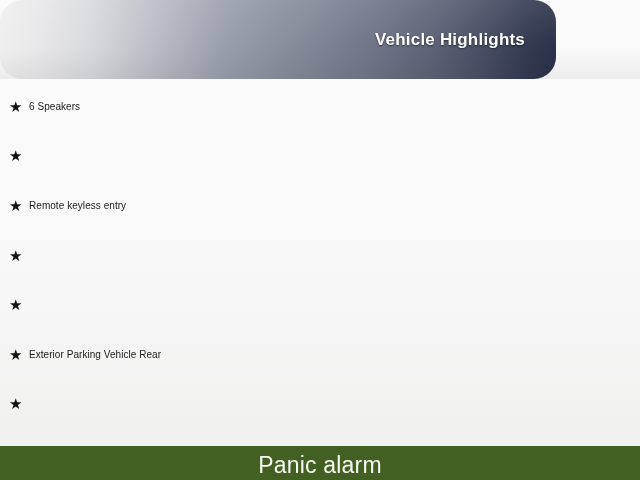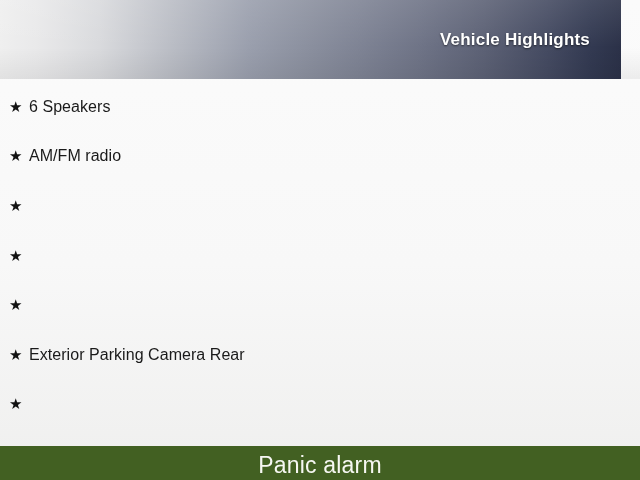--- a/index.html
+++ b/index.html
@@ -18,36 +18,37 @@
     width: 640px;
     height: 480px;
     background: linear-gradient(to bottom, #fbfbfb 0%, #f8f8f8 55%, #efefee 100%);
   }
 
   
   #header {
     position: absolute;
     left: 0;
     top: 0;
-    width: 621px;
+    width: 556px;
     height: 79px;
     background: linear-gradient(to right,
         #efefef 0%,
         #e9e9ea 6%,
         #d9dadd 16%,
         #b9bcc4 28%,
         #9a9fad 40%,
         #8a8f9e 50%,
         #7e8394 58%,
         #6e7386 68%,
         #5c6175 78%,
         #454b62 88%,
         #333a52 95%,
         #2b3148 100%);
     box-sizing: border-box;
+    border-radius: 22px;
   }
   #header-sheen {
     position: absolute;
     left: 0;
     top: 0;
     width: 640px;
     height: 79px;
     background: linear-gradient(to bottom,
         rgba(255,255,255,0.10) 0%,
         rgba(255,255,255,0.03) 42%,
@@ -97,21 +98,21 @@
   .star-icon {
     display: inline-block;
     width: 20px;
     font-size: 15px;
     line-height: 20px;
     color: #121212;
     text-align: left;
     flex: 0 0 auto;
   }
   .highlight-label {
-    font-size: 16px;
+    font-size: 10px;
     line-height: 20px;
     color: #1a1a1a;
     letter-spacing: 0.05px;
   }
 
   
   #footer-bar {
     position: absolute;
     left: 0;
     top: 446px;
@@ -141,38 +142,38 @@
 
   <ul id="highlights-list">
 
     <li class="highlight-item">
       <span class="star-icon">★</span>
       <span class="highlight-label">6 Speakers</span>
     </li>
 
     <li class="highlight-item">
       <span class="star-icon">★</span>
-      <span class="highlight-label">AM/FM radio</span>
+    </li>
+
+    <li class="highlight-item">
+      <span class="star-icon">★</span>
+      <span class="highlight-label">Remote keyless entry</span>
     </li>
 
     <li class="highlight-item">
       <span class="star-icon">★</span>
     </li>
 
     <li class="highlight-item">
       <span class="star-icon">★</span>
     </li>
 
     <li class="highlight-item">
       <span class="star-icon">★</span>
-    </li>
-
-    <li class="highlight-item">
-      <span class="star-icon">★</span>
-      <span class="highlight-label">Exterior Parking Camera Rear</span>
+      <span class="highlight-label">Exterior Parking Vehicle Rear</span>
     </li>
 
     <li class="highlight-item">
       <span class="star-icon">★</span>
     </li>
 
   </ul>
 
   <div id="footer-bar">
     <span id="footer-label">Panic alarm</span>

